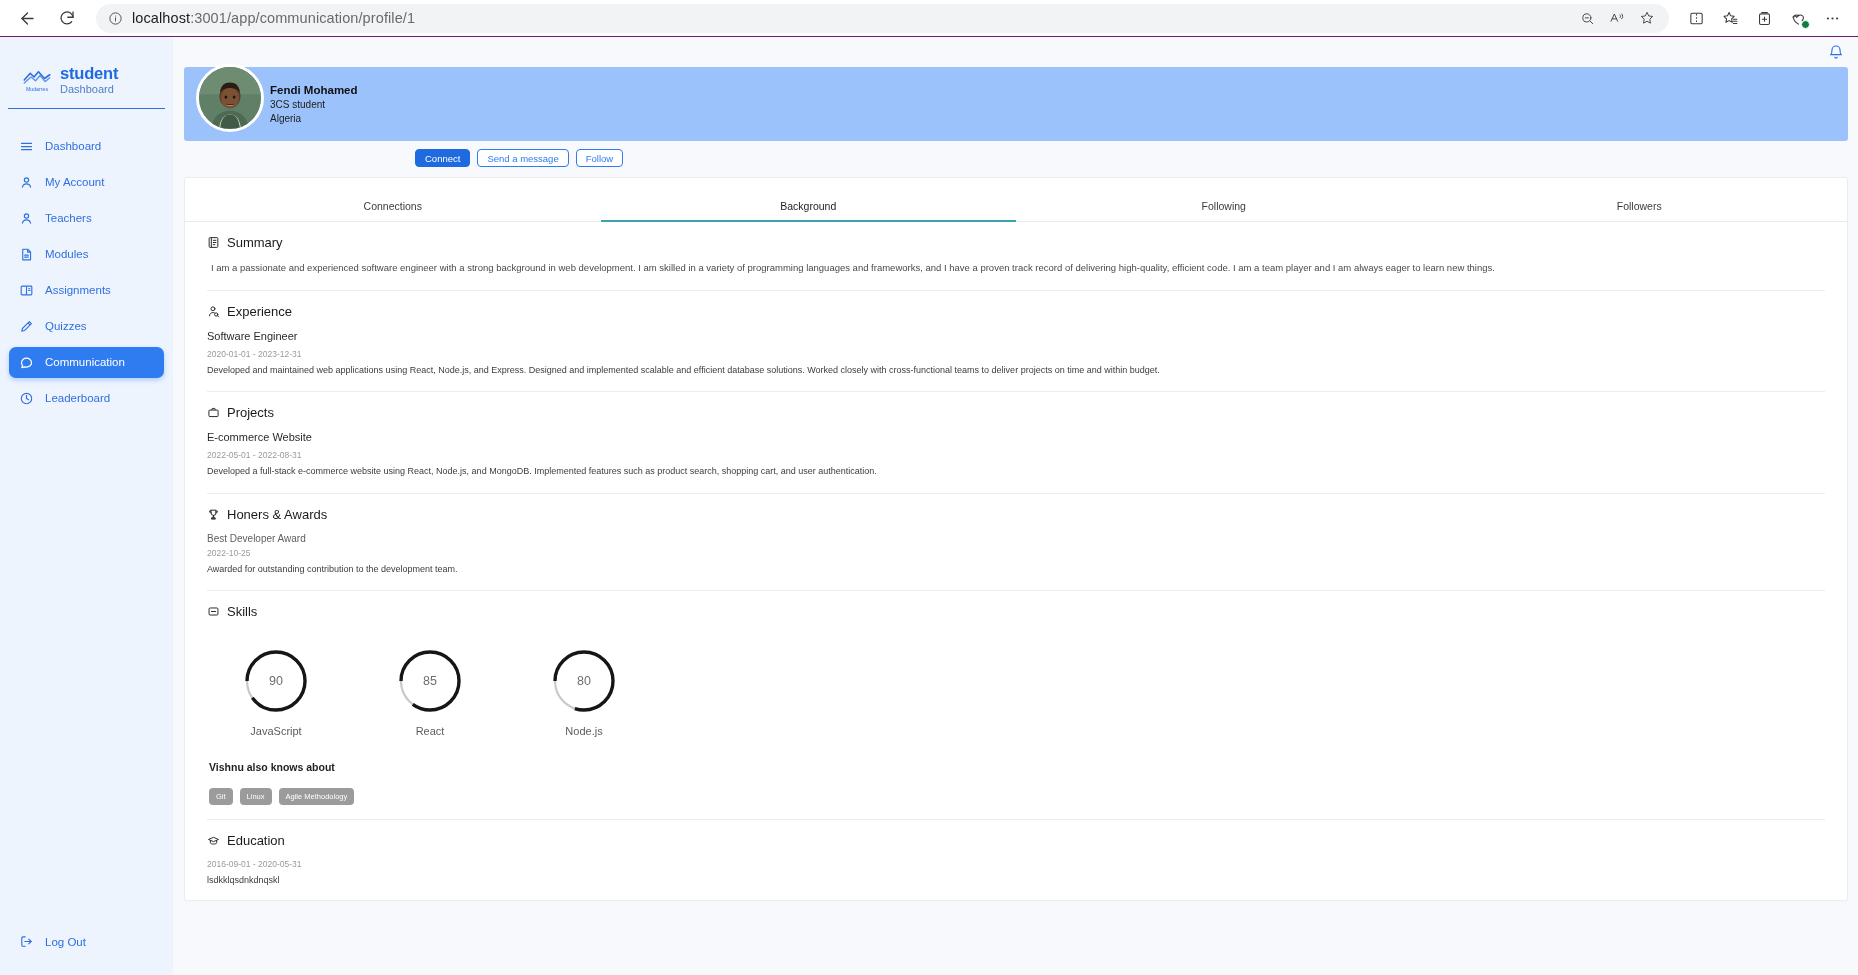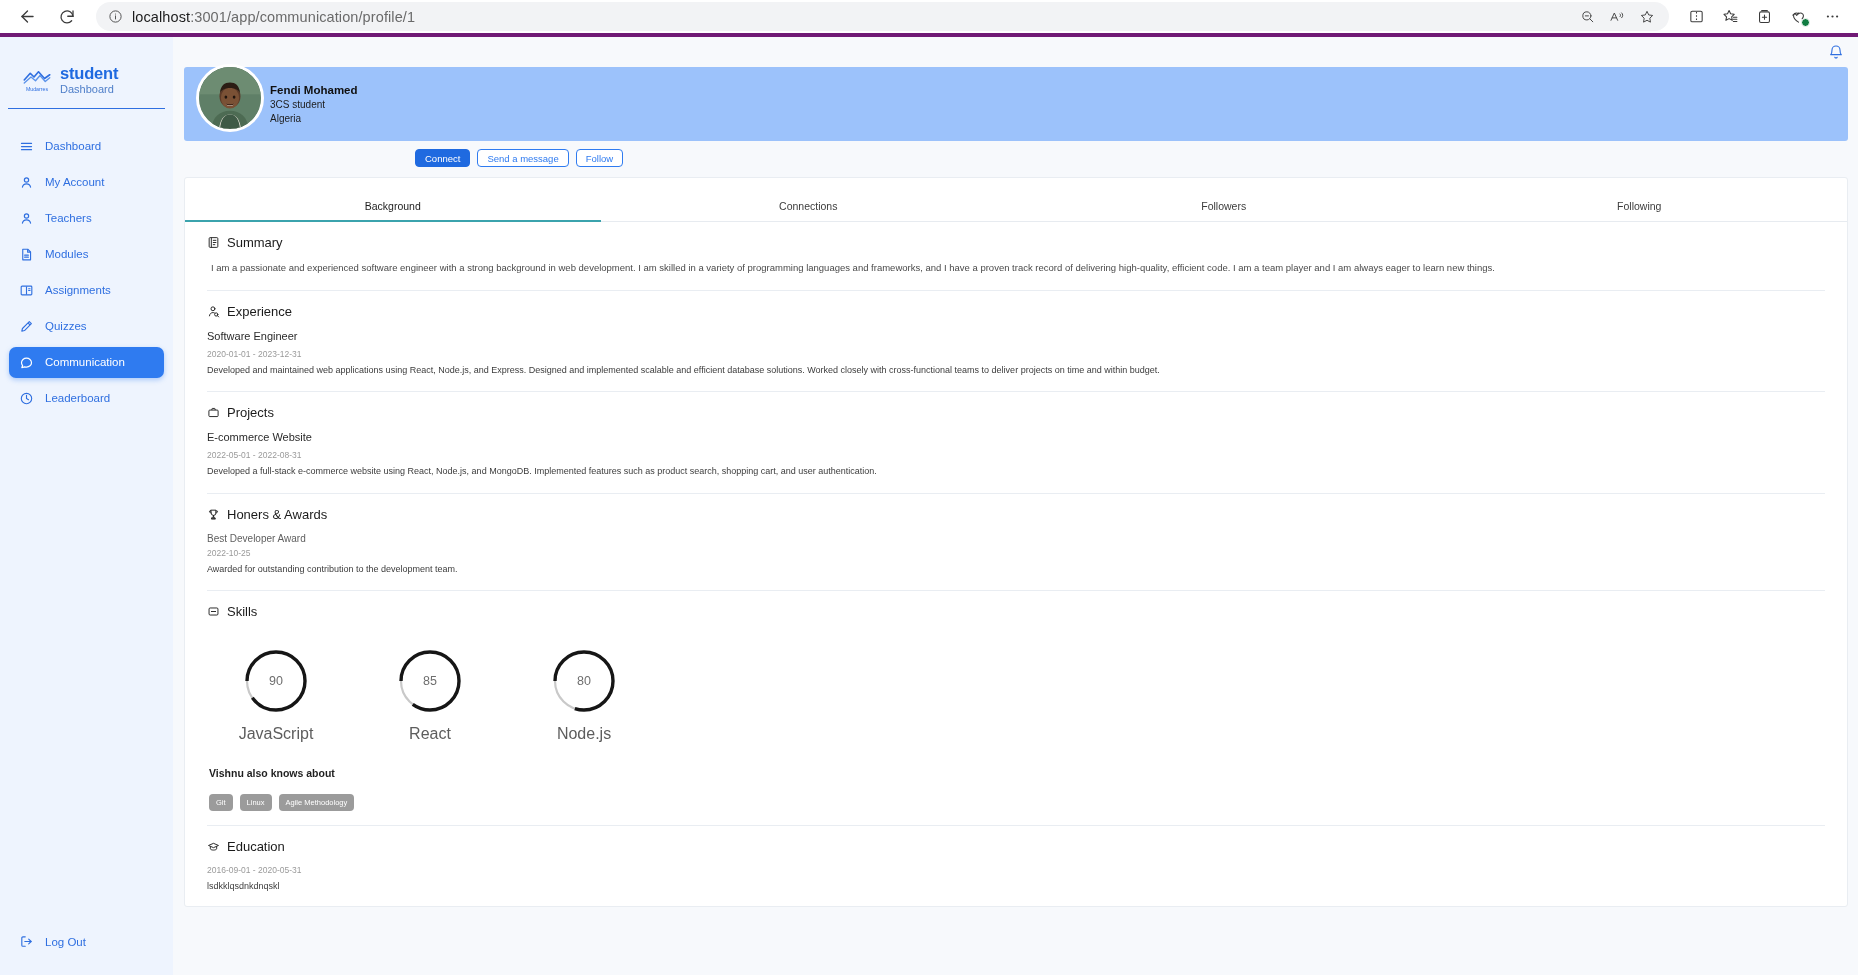--- a/index.html
+++ b/index.html
@@ -11,21 +11,21 @@
   }
 
   
   .browser-bar {
     height: 37px;
     background: #ffffff;
     display: flex;
     align-items: center;
     padding: 0 10px;
     gap: 6px;
-    border-bottom: 4px solid #701a75;
+    border-bottom: 1px solid #701a75;
     text-align: right;
   }
   .nav-btn {
     width: 34px; height: 30px;
     display: flex; align-items: center; justify-content: center;
     border-radius: 5px; color: #3b3b3b;
   }
   .nav-btn svg { display: block; }
   .url-pill {
     flex: 1;
@@ -255,21 +255,21 @@
   
   .rings { display: flex; gap: 44px; padding: 18px 0 0 14px; }
   .ring-wrap { width: 110px; text-align: center; }
   .ring { position: relative; width: 66px; height: 66px; margin: 0 auto; }
   .ring svg { transform: rotate(-90deg); display: block; }
   .ring-val {
     position: absolute; inset: 0;
     display: flex; align-items: center; justify-content: center;
     font-size: 12.5px; color: #6e6e6e;
   }
-  .ring-label { font-size: 16px; color: #5d5d5d; margin-top: 11px; }
+  .ring-label { font-size: 11px; color: #5d5d5d; margin-top: 11px; }
   .also-head { font-size: 10.5px; font-weight: bold; color: #1f1f1f; margin: 24px 0 0 2px; }
   .tags { display: flex; gap: 7px; margin: 15px 0 0 2px; }
   .tag {
     background: #9b9b9b;
     color: #ffffff;
     font-size: 7.5px;
     padding: 4px 7px;
     border-radius: 4px;
     white-space: nowrap;
   }
@@ -513,24 +513,24 @@
         <div class="actions">
           <button class="btn primary">Connect</button>
           <button class="btn">Send a message</button>
           <button class="btn">Follow</button>
         </div>
       </section>
 
       <section class="panel">
 
         <div class="tabs">
+          <div class="tab">Connections</div>
           <div class="tab active">Background</div>
-          <div class="tab">Connections</div>
+          <div class="tab">Following</div>
           <div class="tab">Followers</div>
-          <div class="tab">Following</div>
         </div>
 
         <div class="section">
           <div class="sec-head">
             <span class="sec-ic">
               <svg width="13" height="13" viewBox="0 0 24 24" fill="none" stroke="currentColor" stroke-width="1.7">
                   <rect x="4" y="3" width="16" height="18" rx="1.8"></rect>
                   <path d="M8 3v18"></path>
                   <path d="M11.5 8h5M11.5 12h5M11.5 16h3" stroke-linecap="round"></path>
                 </svg>

